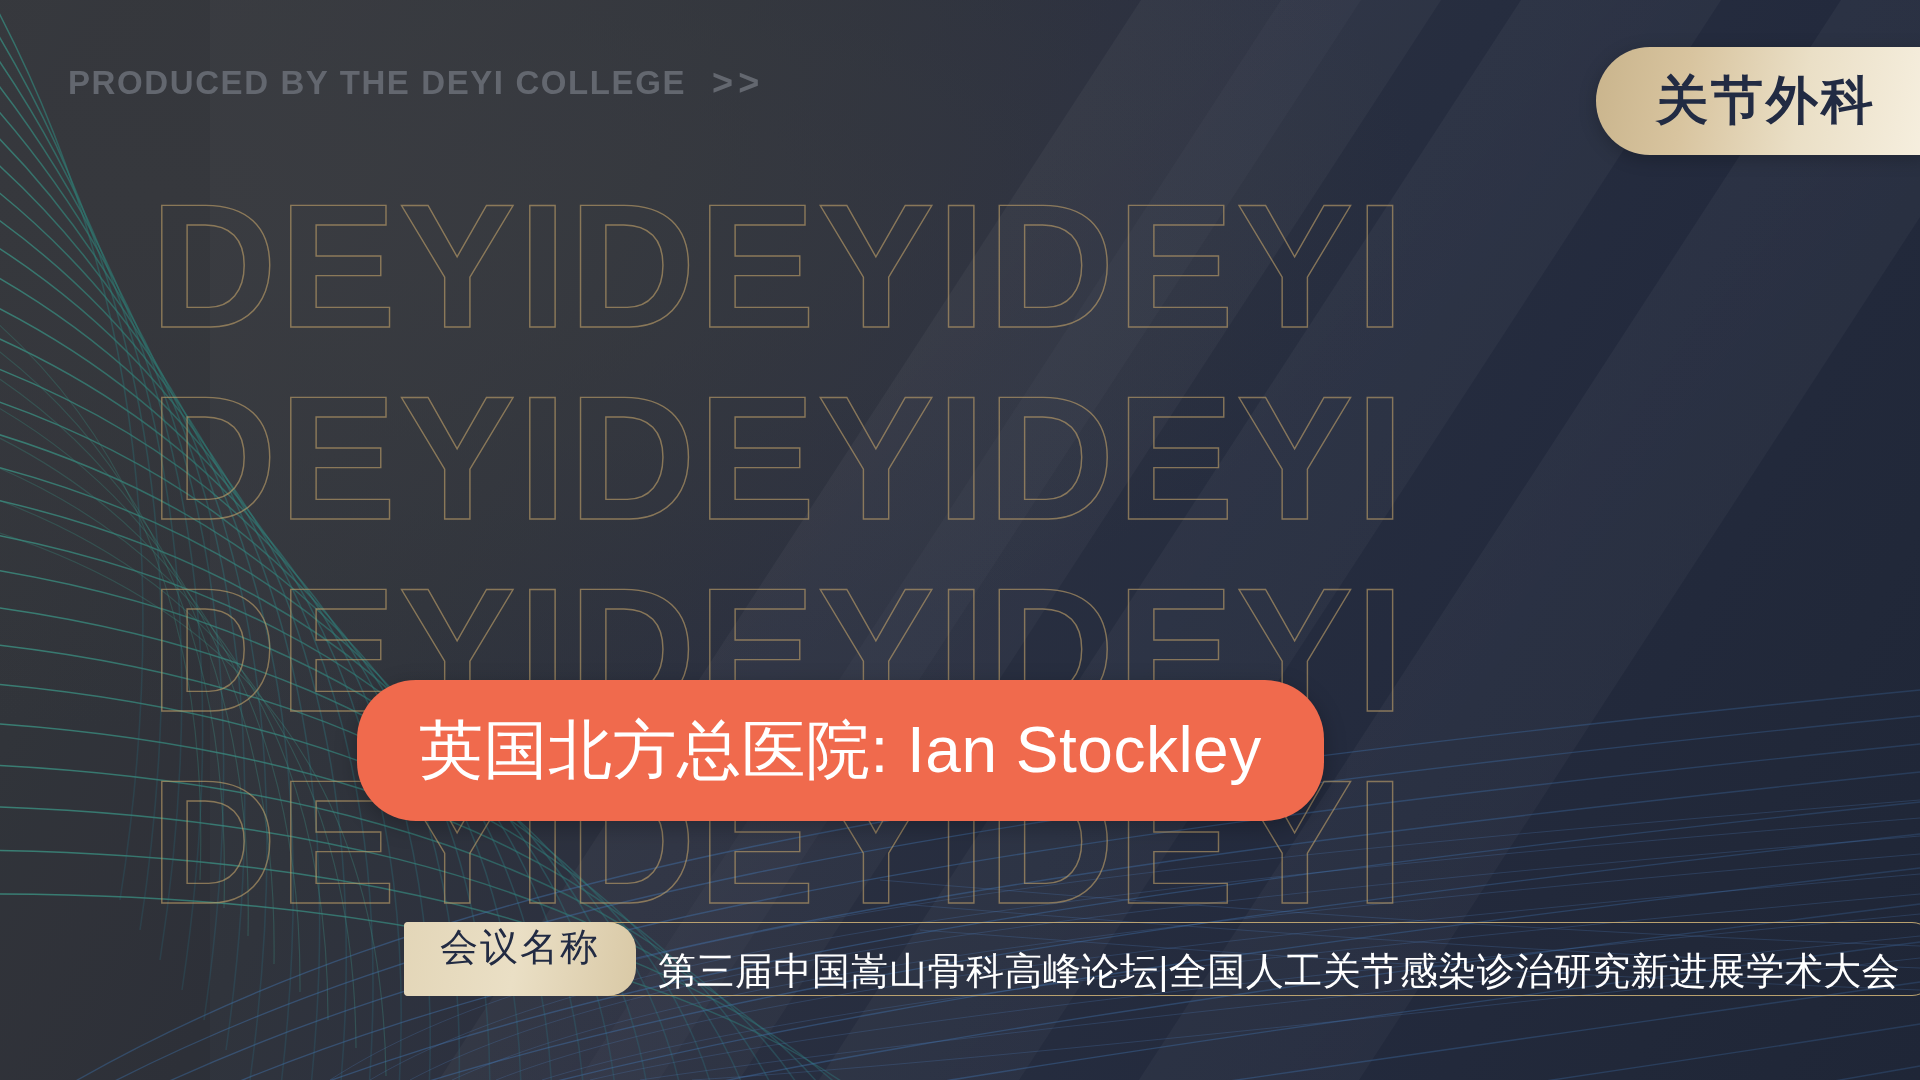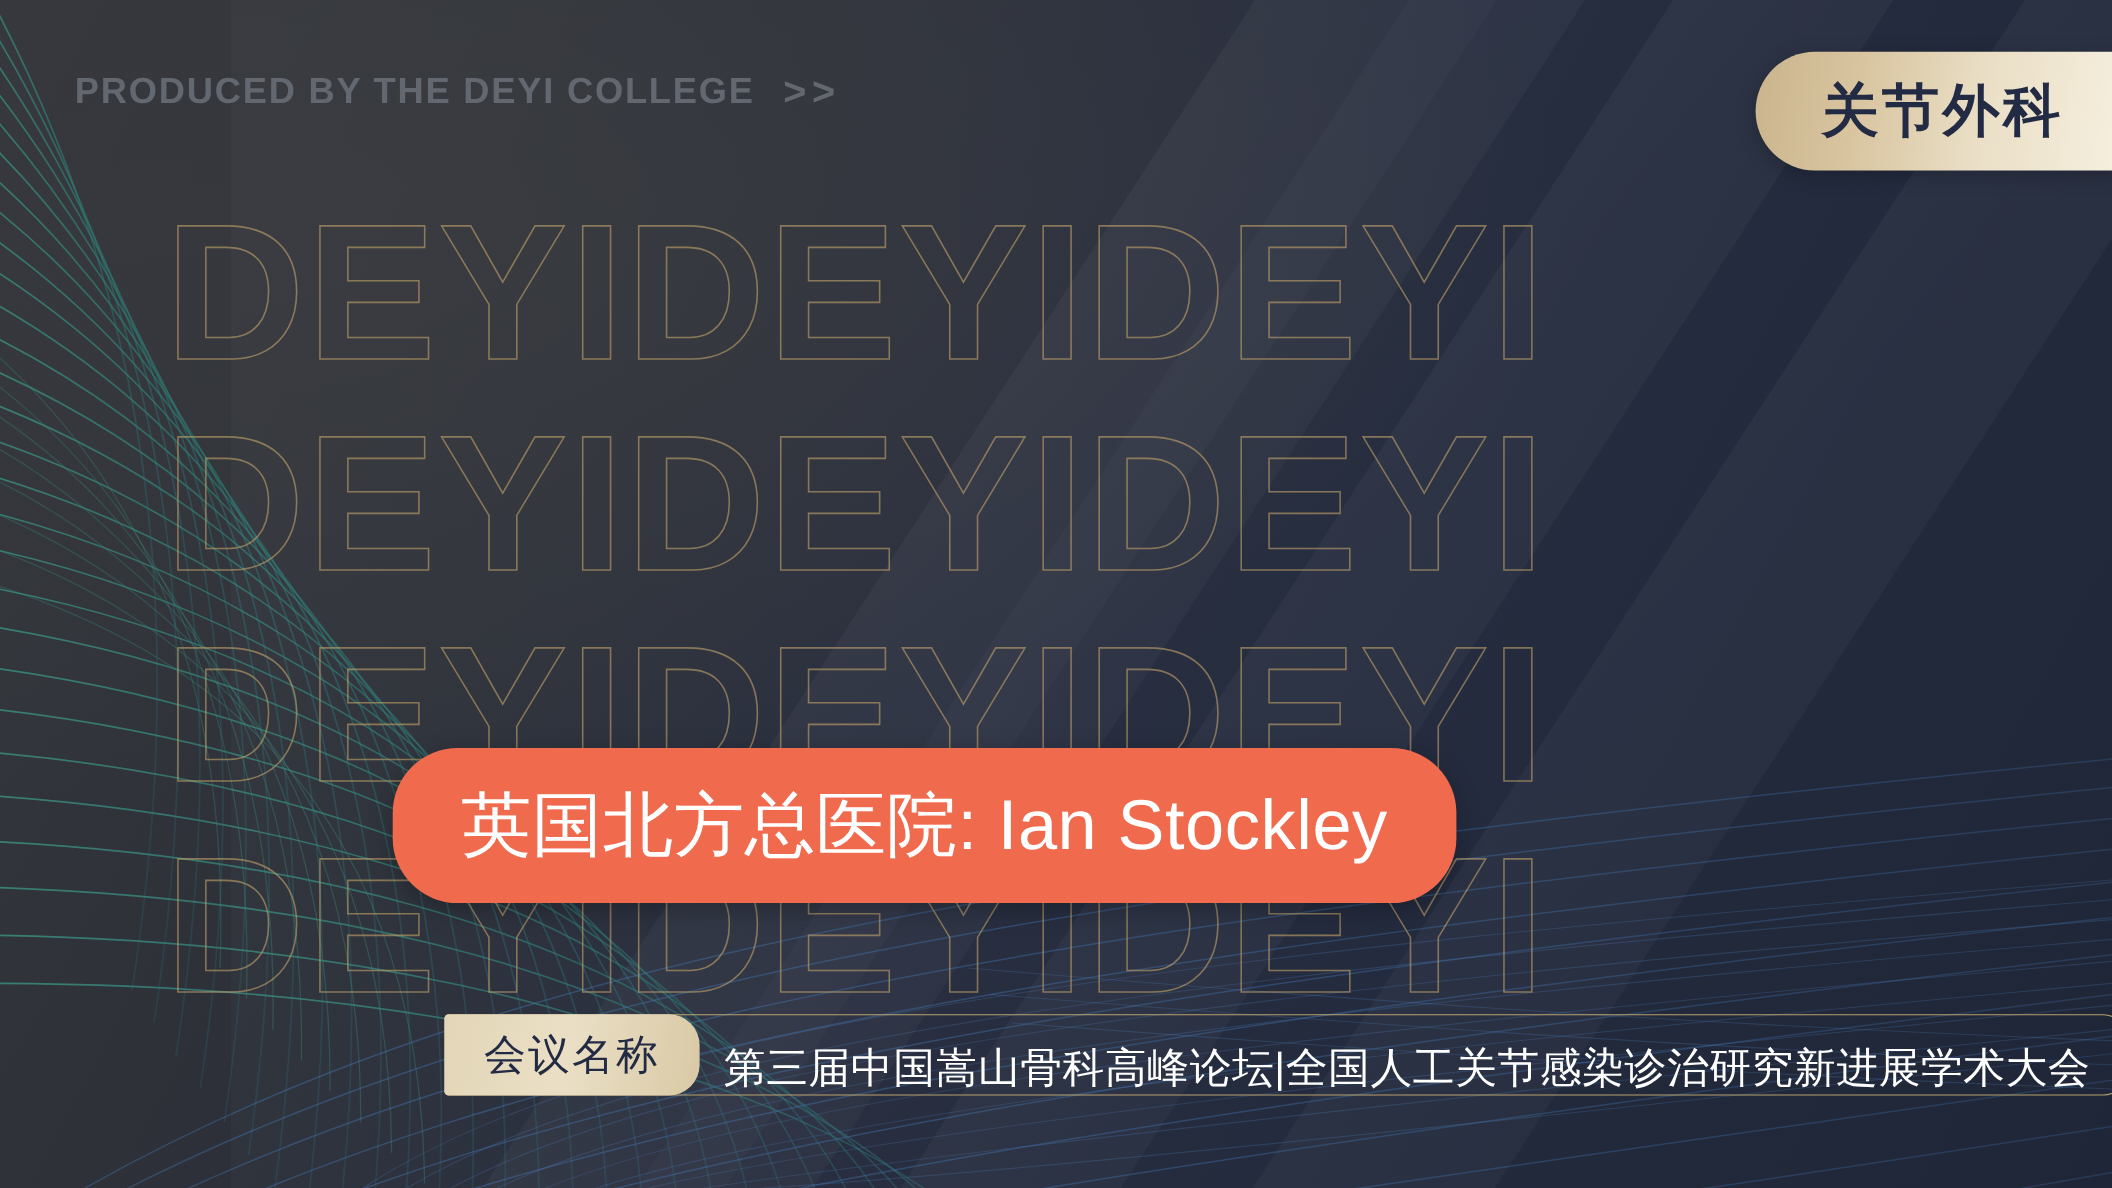--- a/index.html
+++ b/index.html
@@ -131,21 +131,21 @@
     left:0;top:0;right:0;bottom:0;
     border:1.6px solid rgba(198,170,115,.92);
     border-radius:4px 22px 22px 4px;
     pointer-events:none;
   }
   .conf-label{
     position:relative;
     z-index:2;
     min-width:202px;
     padding:0 36px;
-    display:flex;align-items:center;justify-content:center;
+    display:flex;justify-content:center;
     border-radius:4px 28px 28px 4px;
     background:linear-gradient(98deg,#e3d6b8 0%,#eadfc5 48%,#d9c9a6 100%);
   }
   .conf-label-text{
     font-size:38px;font-weight:500;color:#222b43;letter-spacing:2px;white-space:nowrap;
   }
   .conf-name{
     position:relative;z-index:2;
     display:flex;align-items:center;
     padding:0 34px 0 22px;

